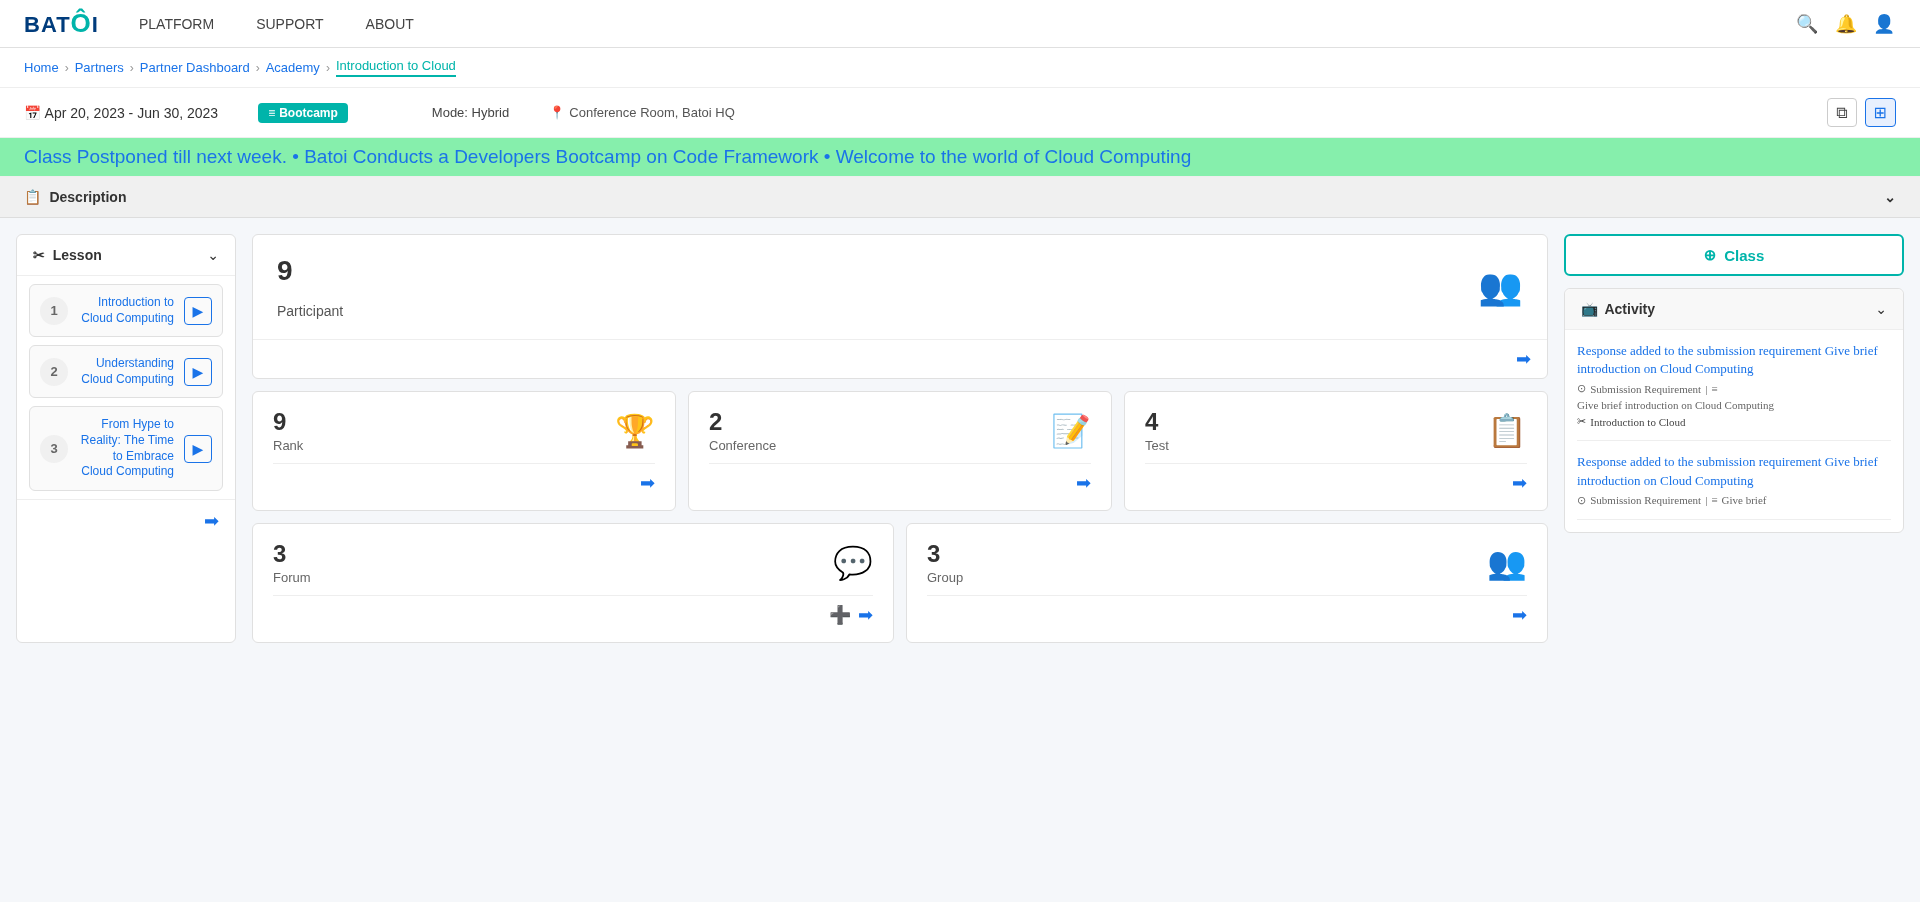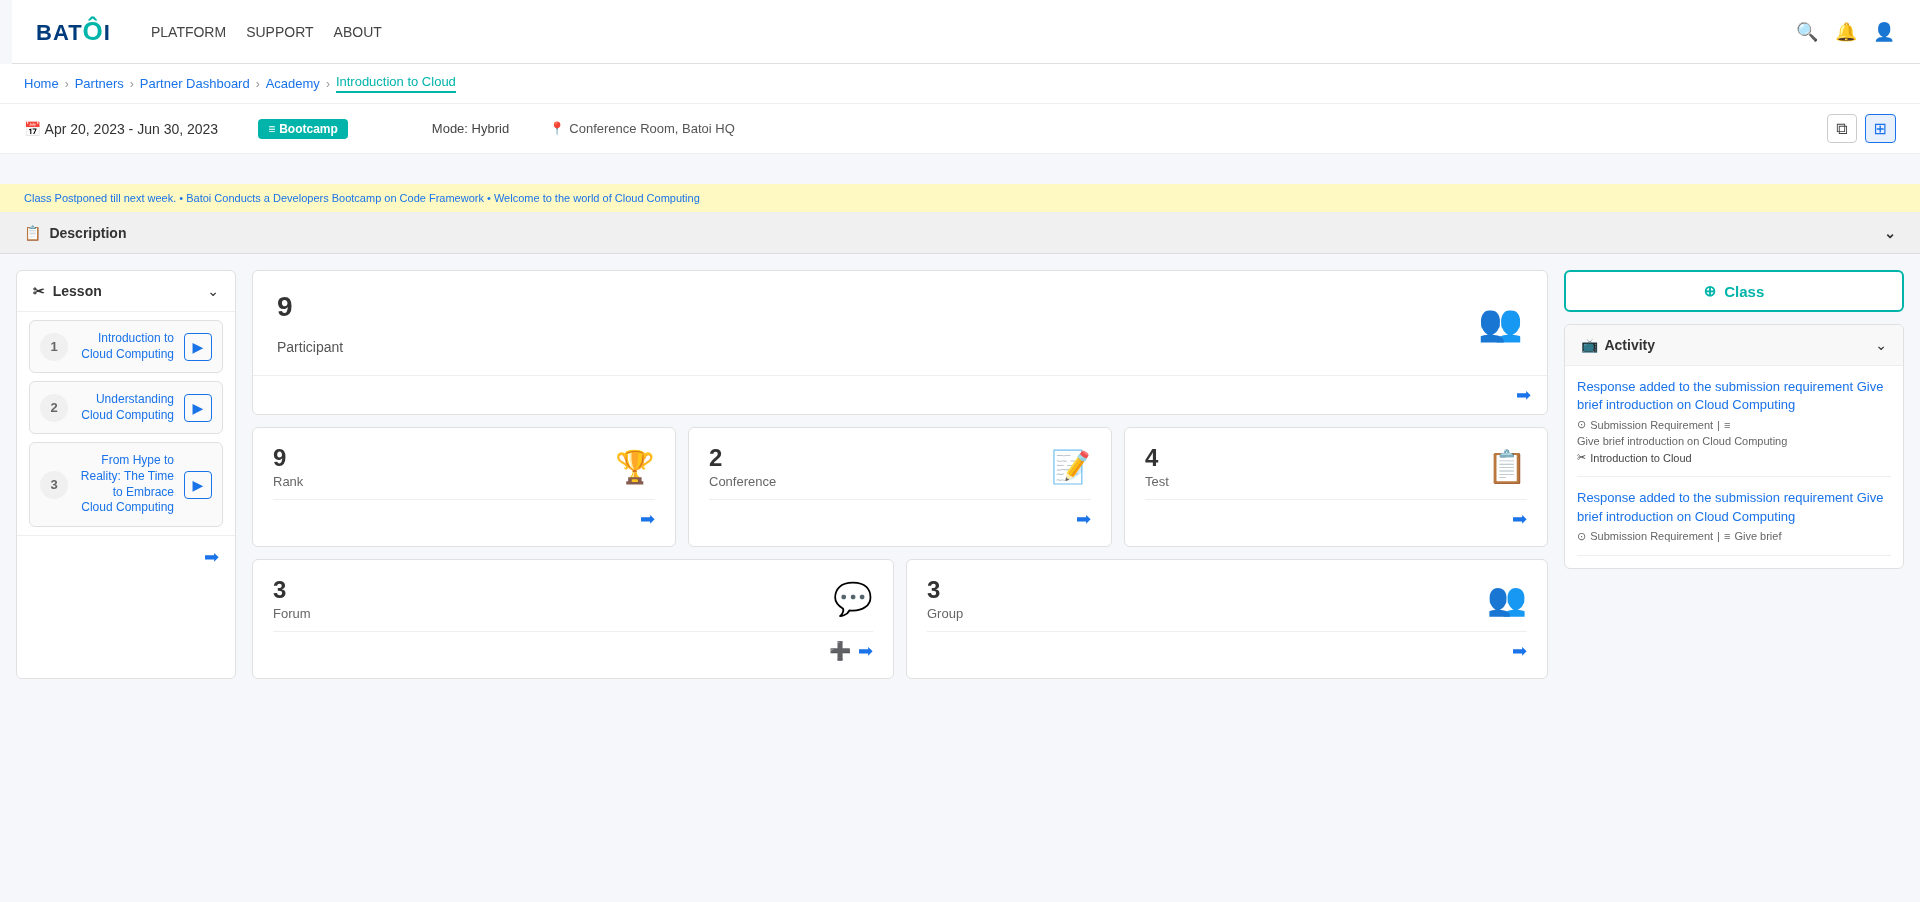--- a/index.html
+++ b/index.html
@@ -1,44 +1,44 @@
 <!DOCTYPE html>
 <html><head>
   <meta charset="utf-8">
   <style>
     * { box-sizing: border-box; margin: 0; padding: 0; }
     body { font-family: 'Segoe UI', Arial, sans-serif; background: #f5f7fa; color: #333; font-size: 14px; }
 
     
-    .header { background: #fff; border-bottom: 1px solid #e0e0e0; padding: 16px 24px; display: flex; align-items: center; height: 64px; margin-left: 12px; }
+    .header { background: #fff; border-bottom: 1px solid #e0e0e0; padding: 16px 24px; display: flex; align-items: center; height: 48px; }
     .logo { display: flex; align-items: center; margin-right: 40px; }
     .logo-text { font-size: 22px; font-weight: 800; color: #003c7c; letter-spacing: 1px; }
     .logo-dot { color: #00b4aa; font-size: 26px; }
-    .nav-links { display: flex; gap: 20px; flex: 1; }
+    .nav-links { display: flex; gap: 42px; flex: 1; }
     .nav-link { text-decoration: none; color: #444; font-size: 14px; font-weight: 500; }
     .header-right { display: flex; align-items: center; gap: 16px; }
     .icon-btn { background: none; border: none; cursor: pointer; color: #555; font-size: 18px; }
 
     
     .breadcrumb { padding: 10px 24px; display: flex; align-items: center; gap: 6px; font-size: 13px; background: #fff; border-bottom: 1px solid #eee; }
     .breadcrumb a { color: #1a73e8; text-decoration: none; }
     .breadcrumb a:last-child { color: #00b4aa; border-bottom: 2px solid #00b4aa; padding-bottom: 2px; }
     .breadcrumb-sep { color: #999; font-size: 12px; }
 
     
     .meta-bar { background: #fff; padding: 10px 24px; display: flex; align-items: center; gap: 40px; border-bottom: 1px solid #eee; }
     .badge-bootcamp { background: #00b4aa; color: #fff; padding: 3px 10px; border-radius: 4px; font-size: 12px; font-weight: 600; display: flex; align-items: center; gap: 4px; }
     .meta-mode { color: #444; font-size: 13px; margin-left: 44px; }
     .meta-location { color: #555; font-size: 13px; display: flex; align-items: center; gap: 4px; }
     .meta-right { margin-left: auto; display: flex; gap: 8px; }
     .view-btn { border: 1px solid #ccc; background: #fff; padding: 4px 8px; cursor: pointer; border-radius: 4px; color: #444; font-size: 16px; }
     .view-btn.active { background: #e8f0fe; border-color: #1a73e8; color: #1a73e8; }
 
     
-    .ticker { background: #fef9c3; padding: 8px 24px; border-bottom: 1px solid #eee; overflow: hidden; white-space: nowrap; color: #1a73e8; font-size: 11px; margin-top: 30px; }
+    .ticker { background: #86efac; padding: 8px 24px; border-bottom: 1px solid #eee; overflow: hidden; white-space: nowrap; color: #1a73e8; font-size: 19px; }
 
     
     .description-bar { background: #f0f0f0; padding: 12px 24px; display: flex; align-items: center; justify-content: space-between; cursor: pointer; border-bottom: 1px solid #ddd; }
     .description-bar span { font-weight: 600; color: #333; display: flex; align-items: center; gap: 8px; }
 
     
     .main-content { display: flex; gap: 0; padding: 16px; gap: 16px; }
 
     
     .lesson-panel { width: 220px; min-width: 220px; background: #fff; border: 1px solid #e0e0e0; border-radius: 6px; padding: 0; }
@@ -68,21 +68,21 @@
     .bottom-grid { display: grid; grid-template-columns: 1fr 1fr; gap: 12px; }
 
     
     .right-panel { width: 340px; min-width: 340px; display: flex; flex-direction: column; gap: 12px; }
     .join-btn { background: #fff; border: 2px solid #00b4aa; color: #00b4aa; font-size: 15px; font-weight: 600; border-radius: 6px; padding: 10px; cursor: pointer; display: flex; align-items: center; justify-content: center; gap: 8px; }
 
     .activity-panel { background: #fff; border: 1px solid #e0e0e0; border-radius: 6px; }
     .activity-header { display: flex; justify-content: space-between; align-items: center; padding: 12px 16px; border-bottom: 1px solid #eee; background: #f8f8f8; border-radius: 6px 6px 0 0; }
     .activity-header-title { font-weight: 700; color: #333; display: flex; align-items: center; gap: 6px; }
     .activity-items { padding: 12px; display: flex; flex-direction: column; gap: 12px; }
-    .activity-item { border-bottom: 1px solid #eee; padding-bottom: 12px; }
+    .activity-item { border-bottom: 1px solid #eee; padding-bottom: 12px; font-family: Liberation Serif, serif; }
     .activity-title { color: #1a73e8; font-size: 13px; font-weight: 500; line-height: 1.4; margin-bottom: 4px; }
     .activity-meta { font-size: 11px; color: #666; display: flex; align-items: center; gap: 4px; flex-wrap: wrap; }
     .activity-course { font-size: 11px; color: #444; display: flex; align-items: center; gap: 4px; margin-top: 4px; }
 
     
     .participants-icon { font-size: 36px; color: #2a9d8f; }
 
     
     .rank-icon { font-size: 32px; color: #1a73e8; }
 

